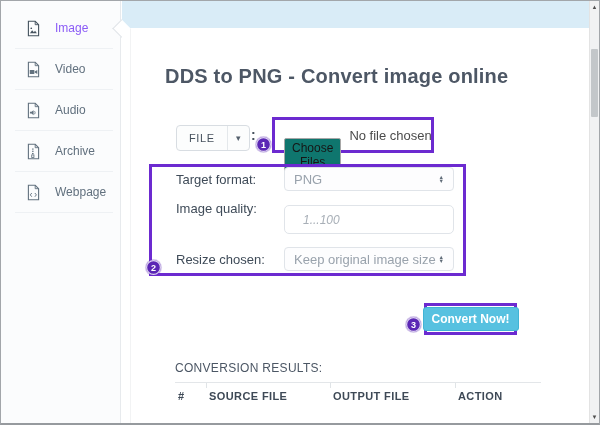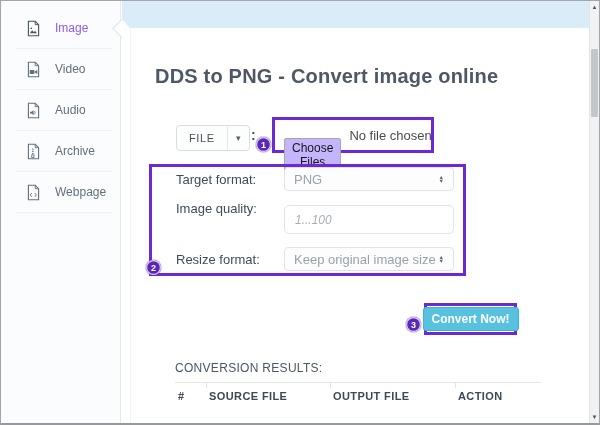--- a/index.html
+++ b/index.html
@@ -57,21 +57,21 @@
   }
   .sb-arrow.up { top: 2px; }
   .sb-arrow.down { bottom: 2px; }
   .sb-thumb {
     position: absolute; left: 1px; top: 48px; width: 7px; height: 68px;
     background: #c3c7ca; border-radius: 1px;
   }
 
   
   .page-title {
-    position: absolute; left: 154px; top: 64px;
+    position: absolute; left: 164px; top: 64px;
     font-size: 20px; color: #4d5765; letter-spacing: 0.2px; z-index: 2;
   }
 
   
   .file-btn {
     position: absolute; left: 175px; top: 124px; height: 26px;
     display: flex; align-items: stretch;
     background: #fcfdfd; border: 1px solid #d8dde2; border-radius: 4px;
     color: #46515d; cursor: pointer; z-index: 2;
   }
@@ -88,21 +88,21 @@
     position: absolute; left: 250px; top: 126px; font-size: 14px;
     font-weight: bold; color: #46515d; z-index: 2;
   }
 
   .pbox { border: 3px solid #6c2ad0; position: absolute; z-index: 2; }
   .pbox1 {
     left: 271px; top: 116px; width: 162px; height: 36px;
     display: flex; align-items: center; padding-left: 9px;
   }
   .native-file-btn {
-    font-size: 12px; color: #161616; background: #c4b5fd;
+    font-size: 12px; color: #161616; background: #0f766e;
     border: 1px solid #a7a7a7; border-radius: 2px; padding: 2px 7px;
     font-family: "Liberation Sans", sans-serif; cursor: pointer;
     box-shadow: inset 0 -10px 8px -8px rgba(0,0,0,0.07);
     margin-top: 40px;
   }
   .no-file { margin-left: 8px; font-size: 13px; color: #4b4b4b; white-space: nowrap; }
 
   
   .badge {
     position: absolute; width: 15px; height: 15px; border-radius: 50%;
@@ -128,21 +128,21 @@
     font-size: 13px; color: #99a2ac; cursor: pointer; z-index: 3;
   }
   .sel-0 { top: 166px; } .sel-2 { top: 246px; }
   .updown {
     margin-left: auto; display: flex; flex-direction: column;
     font-size: 5.5px; line-height: 4.5px; color: #5f6b77; text-align: center;
   }
   .qty-input {
     position: absolute; left: 283px; top: 204px; width: 170px; height: 29px;
     border: 1px solid #e0e4e9; border-radius: 5px; background: #fff;
-    padding: 0 10px; font-size: 13px; color: #be185d; outline: none; z-index: 3;
+    padding: 0 18px; font-size: 13px; color: #be185d; outline: none; z-index: 3;
     font-family: "Liberation Sans", sans-serif;
   }
   .qty-input::placeholder { color: #a8afb7; font-style: italic; font-size: 12px; }
 
   
   .pbox3 {
     left: 423px; top: 302px; width: 93px; height: 32px;
     display: flex; align-items: center; justify-content: center;
   }
   .convert-btn {
@@ -265,21 +265,21 @@
     <span>PNG</span>
     <span class="updown">
       <span>▲</span>
         <span>▼</span>
     </span>
   </div>
 
   <span class="form-label lbl-1">Image quality:</span>
   <input class="qty-input" type="text" placeholder="1...100" style="">
 
-  <span class="form-label lbl-2">Resize format:</span>
+  <span class="form-label lbl-2">Resize chosen:</span>
   <div class="sel sel-2">
     <span>Keep original image size</span>
     <span class="updown">
       <span>▲</span>
         <span>▼</span>
     </span>
   </div>
 
   <div class="badge badge2">2</div>
 

